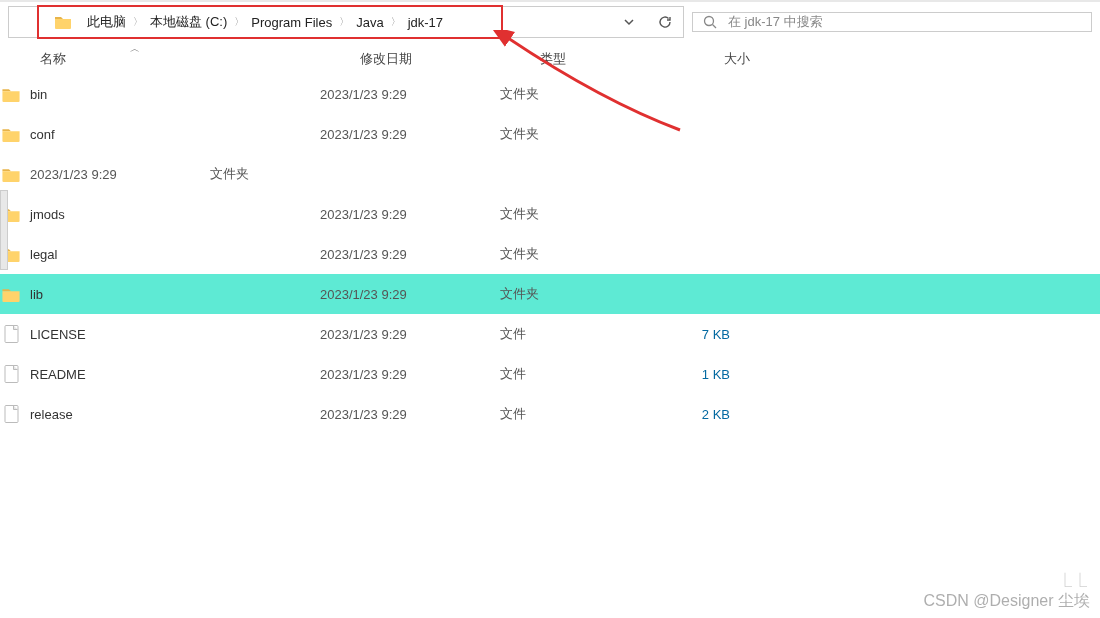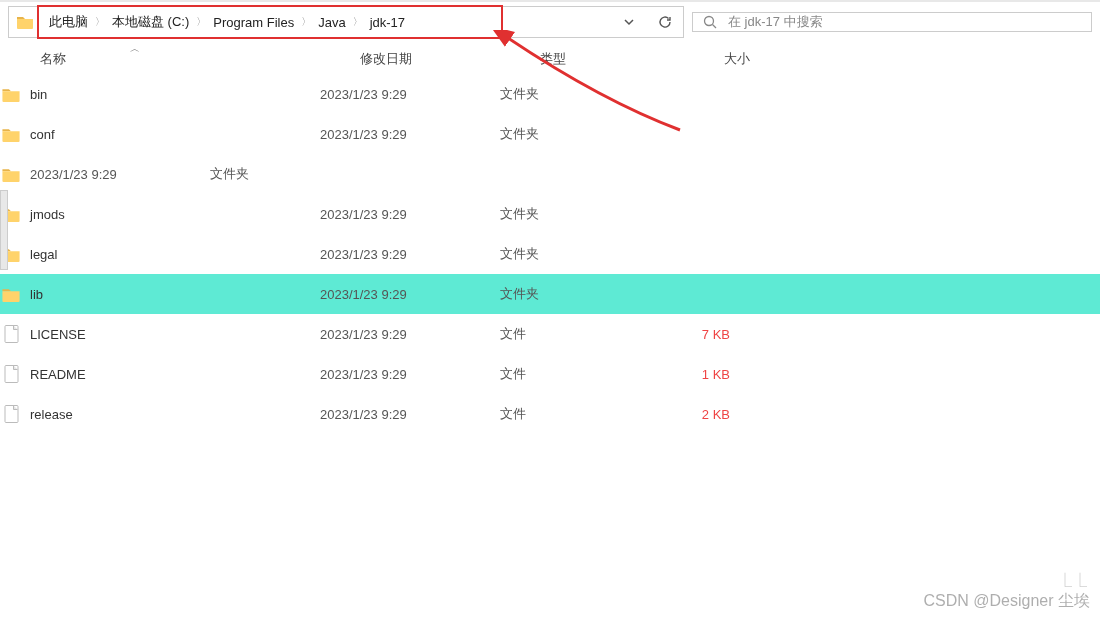--- a/index.html
+++ b/index.html
@@ -1,19 +1,19 @@
 <!DOCTYPE html>
 <html><head>
   <meta charset="utf-8">
   <style>
     * { box-sizing: border-box; margin: 0; padding: 0; }
     body { font-family: "Microsoft YaHei", "Segoe UI", Arial, sans-serif; font-size: 13px; color: #333; background: #fff; width: 1100px; height: 618px; overflow: hidden; position: relative; }
     
     .toolbar { display: flex; align-items: center; padding: 6px 8px; gap: 8px; height: 44px; }
-    .addr-wrap { flex: 1; display: flex; align-items: center; border: 1px solid #ccc; height: 32px; position: relative; }
+    .addr-wrap { flex: 1; display: flex; align-items: center; border: 1px solid #ccc; height: 32px; position: relative; padding-left: 38px; }
     .addr-wrap .highlight { position: absolute; border: 2px solid #e03030; left: 28px; top: -2px; right: 180px; bottom: -2px; pointer-events:none; }
     .addr-wrap .folder-chip { width: 24px; display:flex; align-items:center; justify-content:center; margin-left:4px; }
     .breadcrumb { display: flex; align-items: center; height: 100%; padding-left: 8px; flex:1; }
     .crumb { padding: 0 4px; color: #222; cursor: default; white-space: nowrap; }
     .sep { padding: 0 3px; color: #888; font-size: 10px; }
     .addr-controls { display:flex; align-items:center; margin-left:auto; }
     .addr-btn { width: 36px; height: 30px; display:flex; align-items:center; justify-content:center; color:#555; }
     .search-box { width: 400px; border: 1px solid #ccc; height: 20px; display:flex; align-items:center; padding: 0 10px; color:#888; }
     .search-box svg { margin-right: 10px; flex-shrink:0; }
     
@@ -25,21 +25,21 @@
     .col-size { width: 110px; text-align: right; }
     .sort-ind { position: absolute; left: 130px; top: -2px; color: #555; font-size: 10px; }
     
     .file-list { }
     .row { display: flex; align-items: center; height: 40px; }
     .row.sel2 { background: #5eead4; }
     .row .icon { width: 22px; display:flex; align-items:center; justify-content:center; margin-right: 8px; }
     .row .name { width: 290px; }
     .row .date { width: 180px; color:#555; }
     .row .type { width: 120px; color:#555; }
-    .row .size { width: 110px; text-align: right; color:#ef4444; }
+    .row .size { width: 110px; text-align: right; color:#0369a1; }
     
     .arrow { position:absolute; left: 490px; top: 30px; pointer-events:none; }
     .watermark { position:absolute; right: 10px; bottom: 6px; color: rgba(120,120,120,0.6); font-size: 16px; }
     .floor { position:absolute; right: 12px; bottom: 30px; color: rgba(120,120,120,0.5); font-size: 14px; letter-spacing:1px; }
     .side-edge { position:absolute; left:0; top:190px; width:8px; height:80px; background:#e8e8e8; border:1px solid #ccc; }
     .top-edge { position:absolute; left:0; top:0; width:100%; height:2px; background:#e8e8e8; }
 
     svg.folder-ic path.tab { fill:#e8b44a; }
     svg.folder-ic path.body { fill:#ffd36b; }
     svg.file-ic rect { fill:#fff; stroke:#bbb; }

